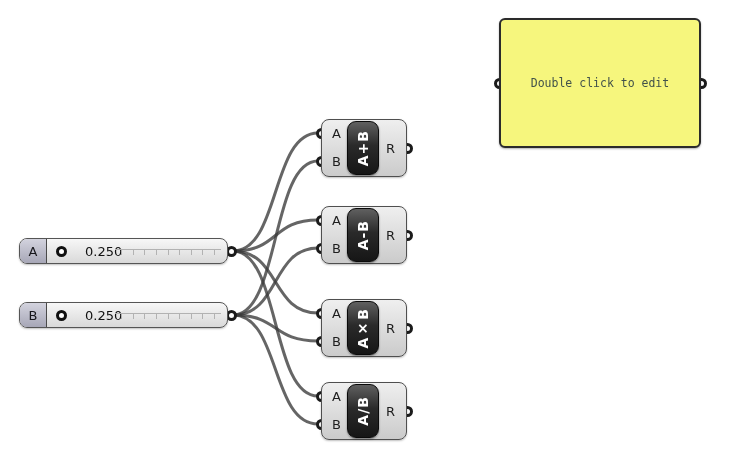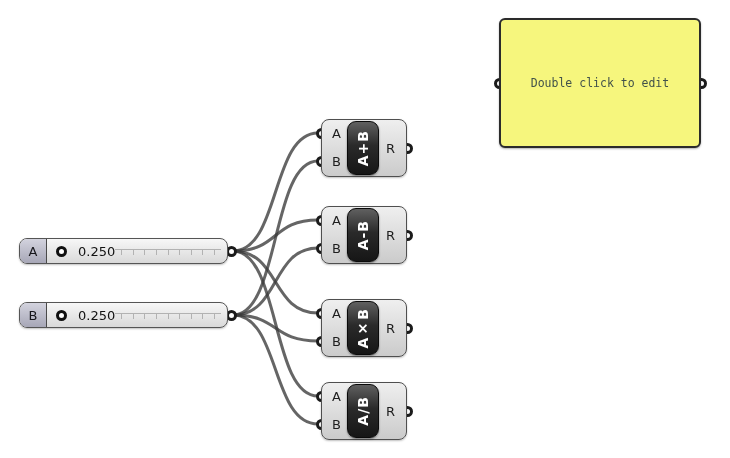--- a/index.html
+++ b/index.html
@@ -15,21 +15,21 @@
   .slider{position:absolute;left:19px;width:209px;height:26px;box-sizing:border-box;
           background:linear-gradient(#f7f7f7,#d9d9d9);border:1px solid #555;
           border-radius:8px;z-index:2;display:flex;align-items:center;
           box-shadow:0 1px 2px rgba(0,0,0,.25);}
   .slider-label{width:26px;align-self:stretch;flex:0 0 26px;
           background:linear-gradient(#d3d3de,#a7a7b7);border-right:1px solid #4a4a4a;
           border-radius:7px 0 0 7px;display:flex;align-items:center;justify-content:center;
           font-size:13px;color:#15151a;}
   .knob{width:11px;height:11px;border-radius:50%;border:3px solid #101010;background:#fff;
           box-sizing:border-box;margin-left:9px;flex:0 0 11px;}
-  .slider-value{font-size:13px;color:#111;margin-left:11px;white-space:nowrap;}
+  .slider-value{font-size:13px;color:#111;margin-left:18px;white-space:nowrap;}
   .ruler{position:absolute;left:95px;right:6px;top:10px;height:6px;
           border-top:1px solid #b2b2b2;display:flex;justify-content:space-between;
           padding:0 6px;}
   .tick{width:1px;height:5px;background:#b2b2b2;}
 
   
   .component{position:absolute;left:321px;width:86px;height:58px;box-sizing:border-box;
           background:linear-gradient(#efefef,#cbcbcb);border:1px solid #4f4f4f;
           border-radius:8px;z-index:2;box-shadow:0 1px 2px rgba(0,0,0,.25);}
   .port-label{position:absolute;font-size:13px;color:#1e1e1e;line-height:15px;}

